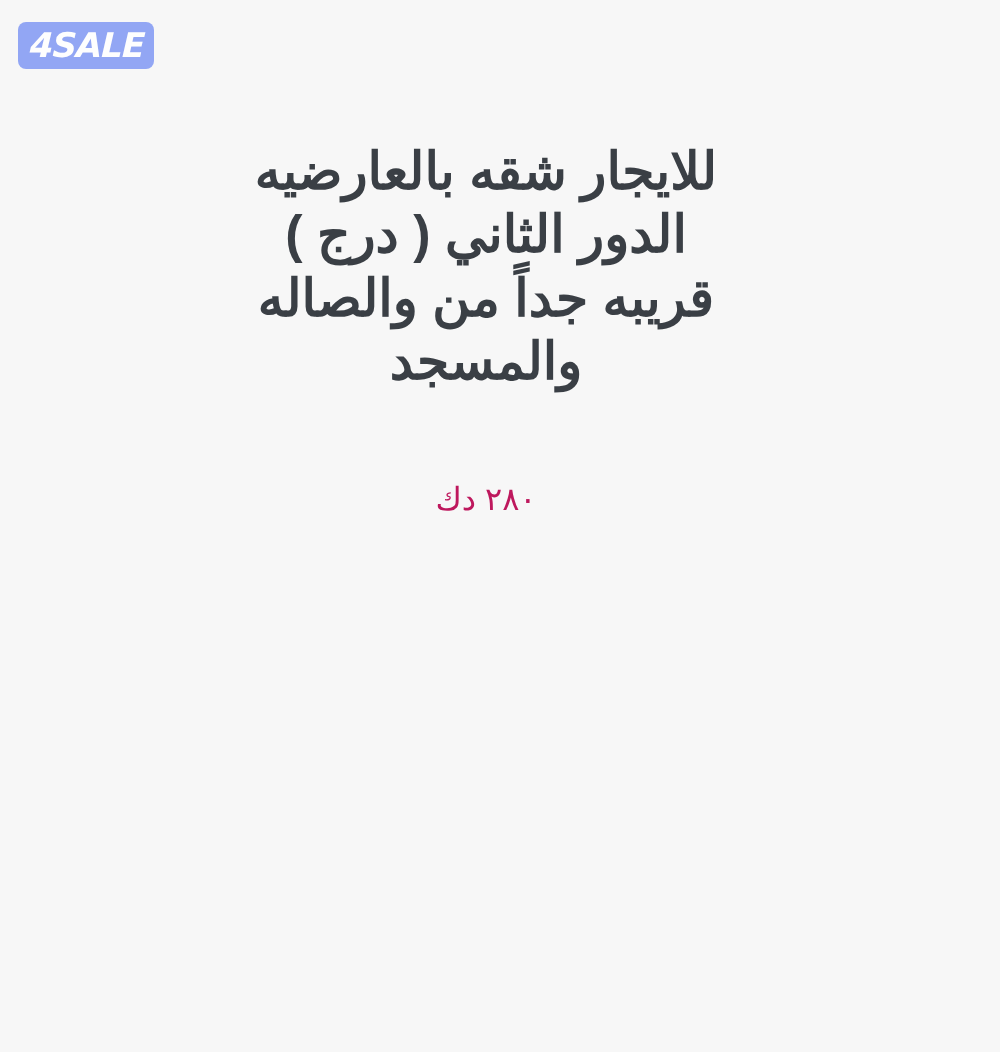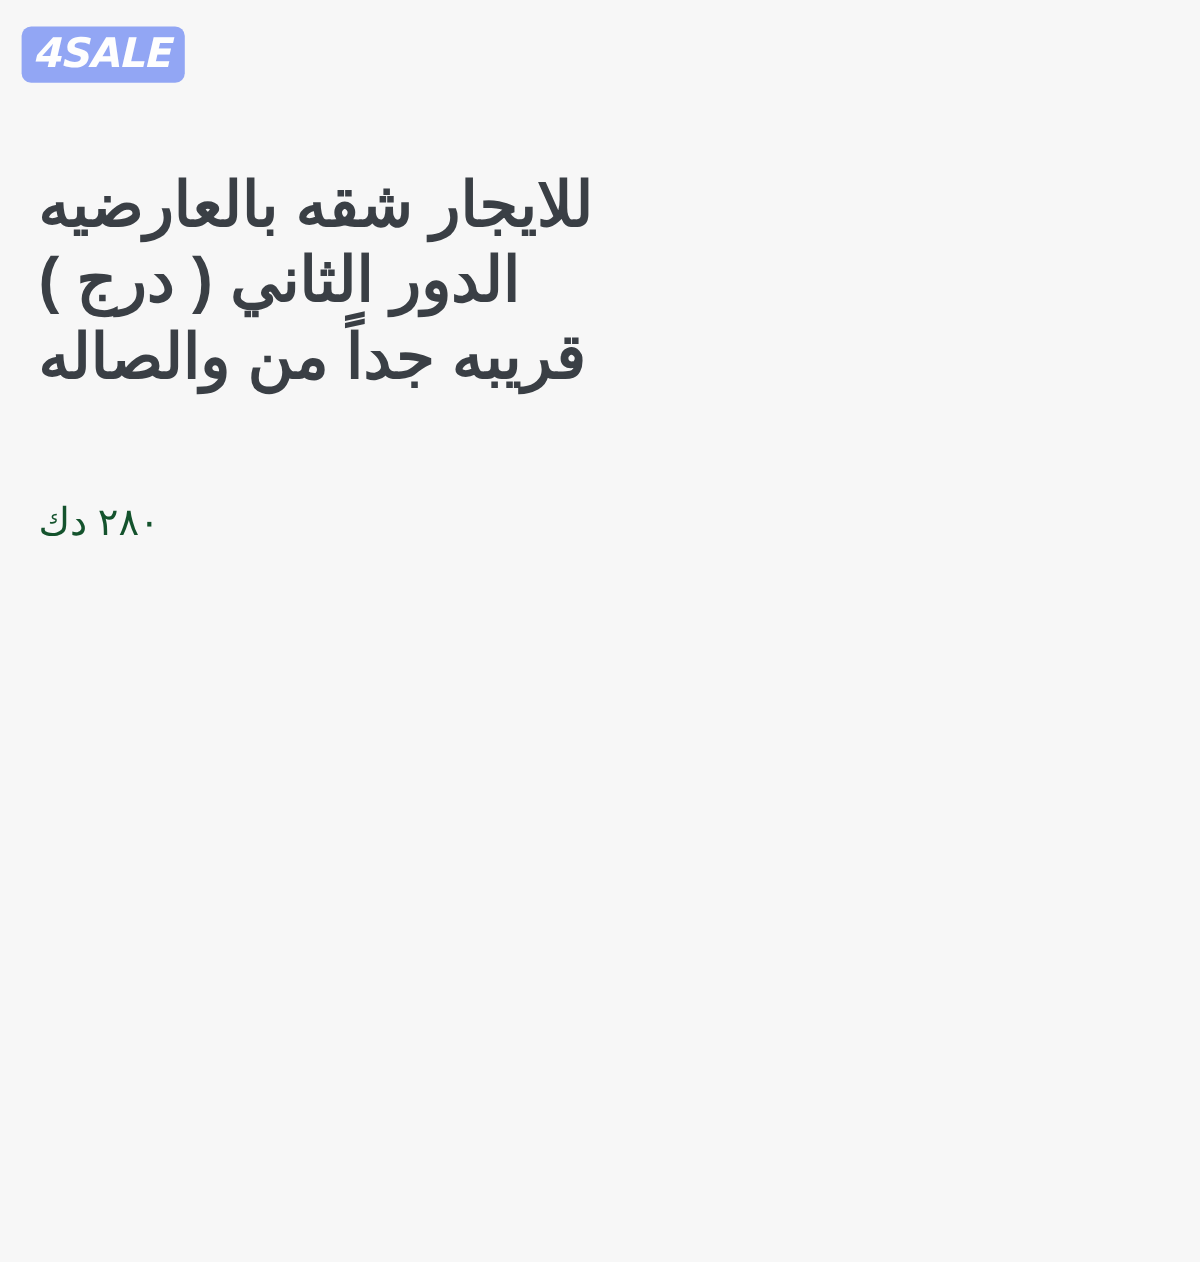--- a/index.html
+++ b/index.html
@@ -43,21 +43,21 @@
     transform: skewX(-2deg);
   }
   
   .content {
     position: absolute;
     top: 140px;
     left: 0;
     right: 0;
     padding: 0 60px 0 32px;
     box-sizing: border-box;
-    text-align: left;
+    text-align: center;
     direction: rtl;
   }
   .headline {
     color: #3a3f45;
     font-size: 52px;
     font-weight: bold;
     line-height: 1.22;
     margin: 0;
     letter-spacing: 0px;
   }
@@ -71,41 +71,42 @@
     color: #4a4f55;
     font-size: 30px;
     line-height: 1.62;
     margin: 0;
     font-weight: normal;
   }
   .price-wrap {
     margin-top: 86px;
   }
   .price {
-    color: #14532d;
+    color: #be185d;
     font-size: 32px;
     font-weight: normal;
     margin: 0;
   }
 </style>
 </head>
 <body>
 
 <div class="page">
 
   <div class="logo">
     <span class="logo-text">4SALE</span>
   </div>
 
   <div class="content">
 
     <h1 class="headline">
       <span class="hl-line">للايجار شقه بالعارضيه</span>
       <span class="hl-line">الدور الثاني ( درج )</span>
       <span class="hl-line">قريبه جداً من والصاله</span>
+      <span class="hl-line">والمسجد</span>
     </h1>
 
 
     <div class="price-wrap">
       <p class="price">٢٨٠ دك</p>
     </div>
 
   </div>
 </div>
 

